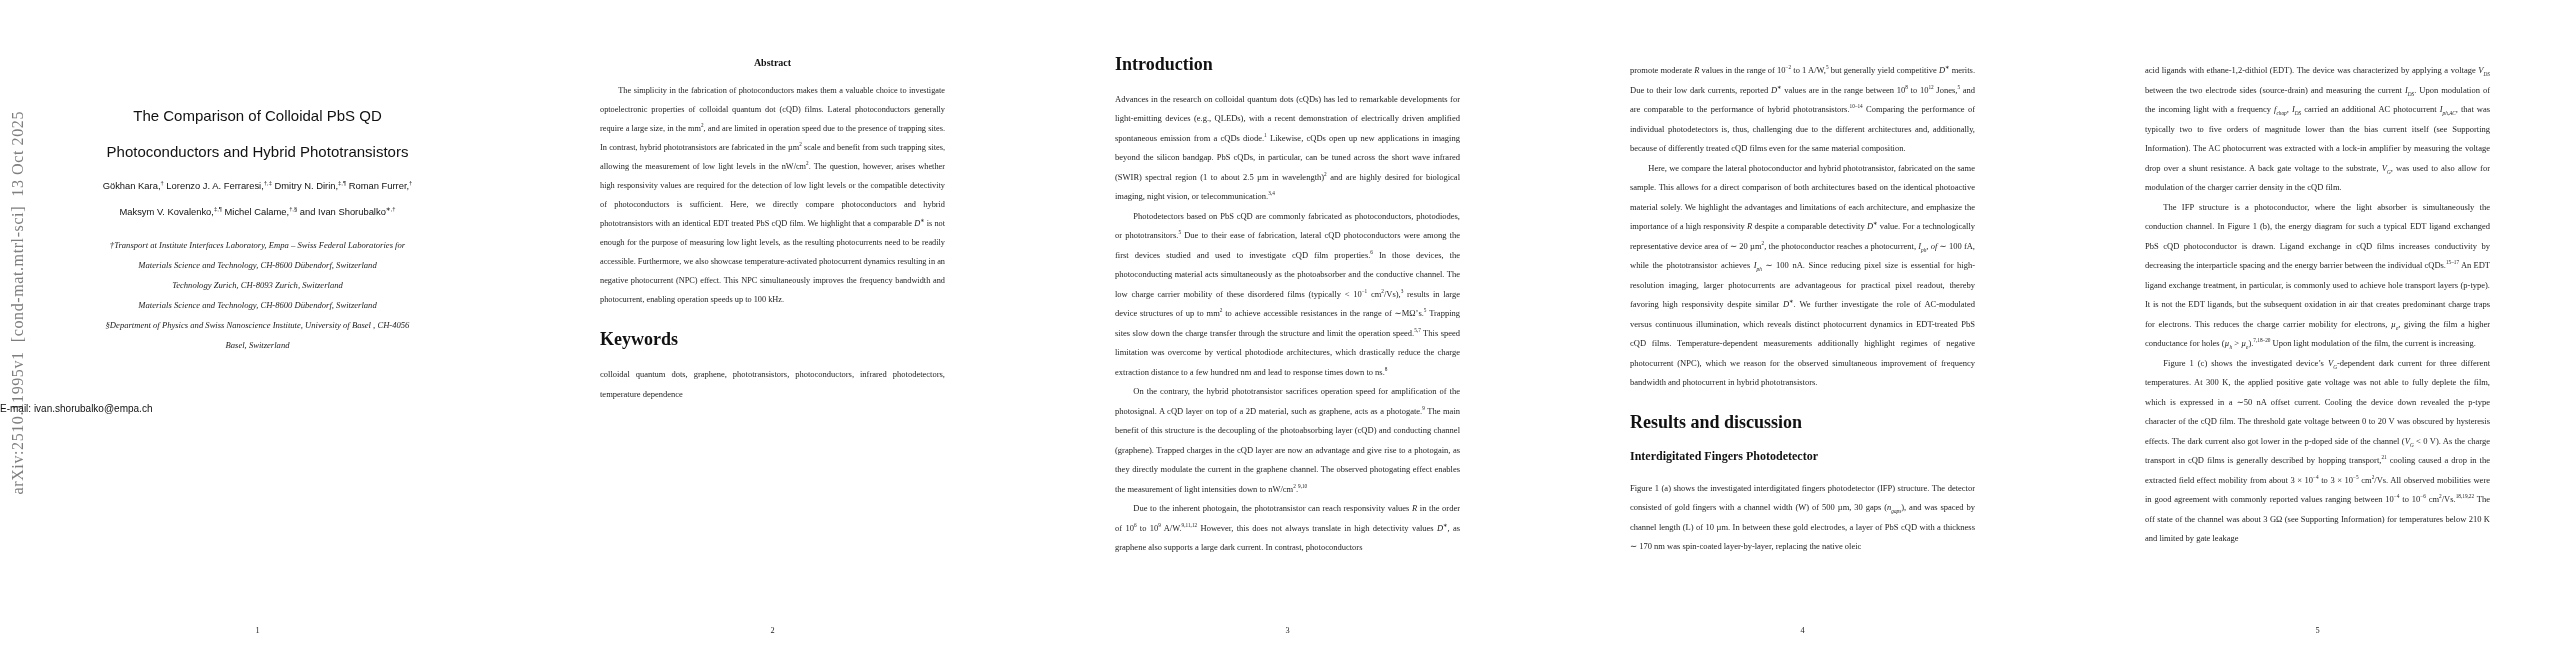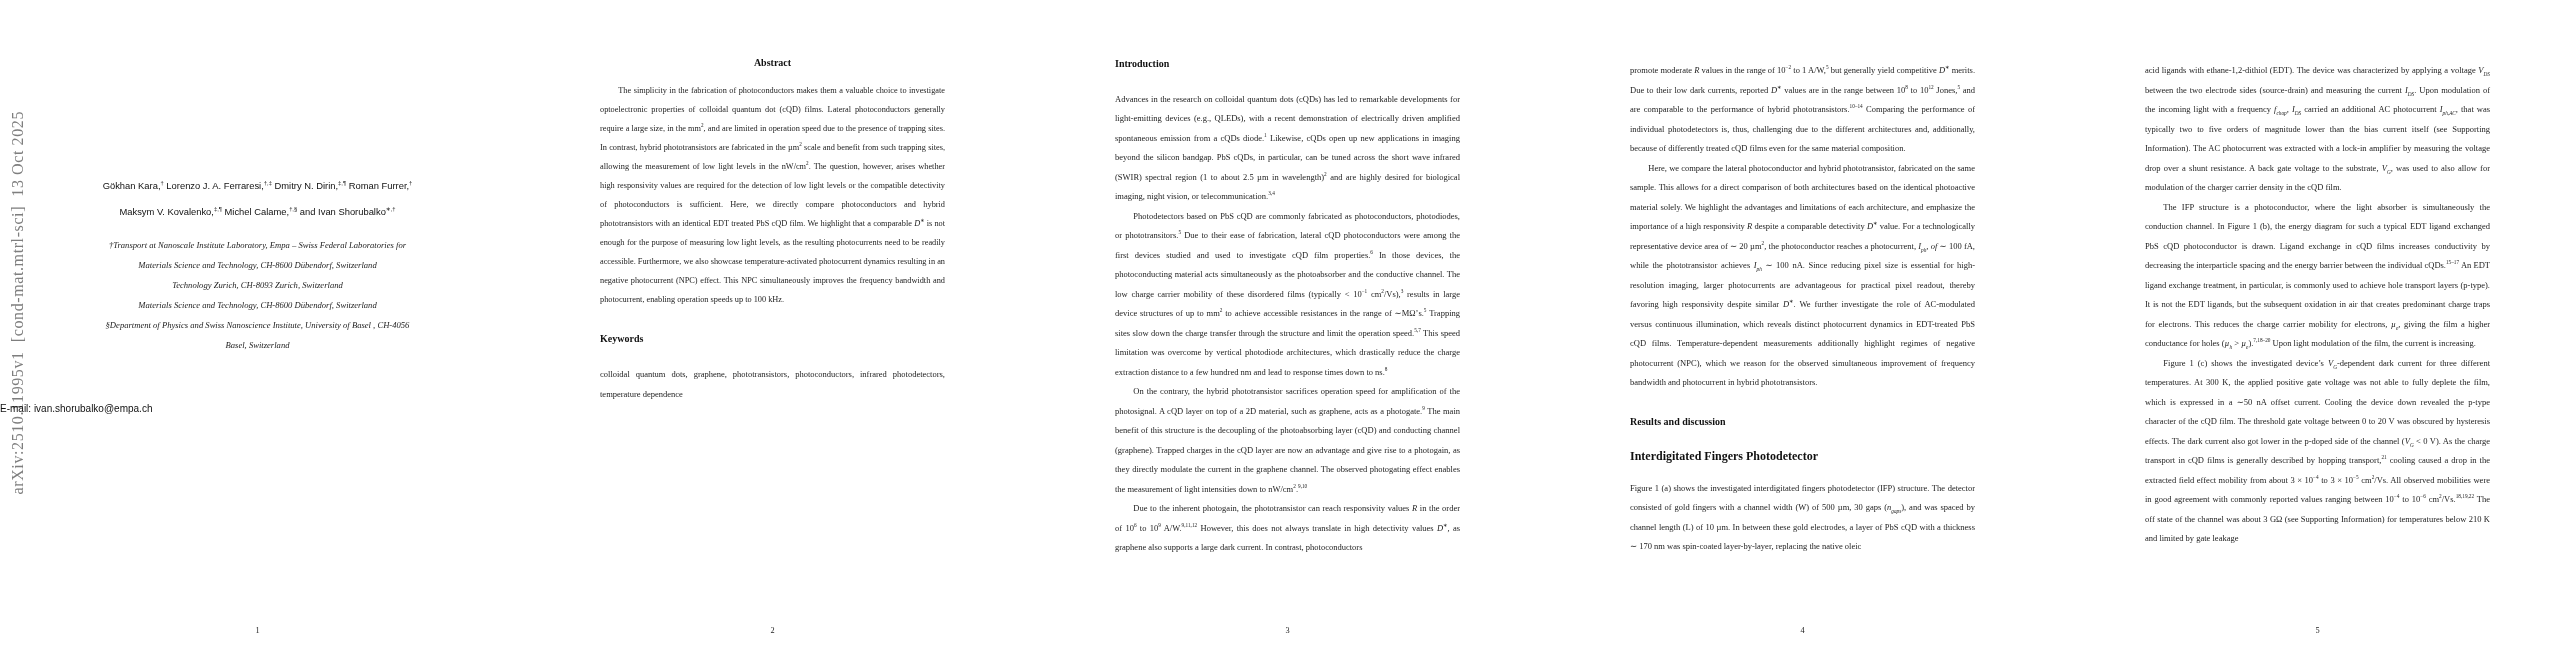--- a/index.html
+++ b/index.html
@@ -77,21 +77,21 @@
     margin:0 0 12.2px 0;
     font-family:"Liberation Serif", serif;
     font-size:10px; line-height:12.2px;
     font-weight:bold; text-align:center;
     color:#111;
   }
   .abstract-text { font-size:8.3px; line-height:19px; }
   .section-heading {
     margin:0 0 18px 0;
     font-family:"Liberation Serif", serif;
-    font-size:10px; line-height:14.5px;
+    font-size:18px; line-height:14.5px;
     font-weight:bold; text-align:left;
     color:#111;
   }
   .keywords-heading { margin:23px 0 16.7px 0; }
   .results-heading { margin:22px 0 21px 0; }
   .subsection-heading {
     margin:0 0 16.7px 0;
     font-family:"Liberation Serif", serif;
     font-size:12px; line-height:12.2px;
     font-weight:bold;
@@ -107,26 +107,30 @@
   sup { font-size:0.62em; line-height:0; }
   sub { font-size:0.62em; line-height:0; }
 </style>
 </head>
 <body>
 
 <div id="app">
 
   <section class="sheet">
     <div class="watermark">arXiv:2510.11995v1  [cond-mat.mtrl-sci]  13 Oct 2025</div>
+    <h1 class="title">
+      <span class="tline">The Comparison of Colloidal PbS QD</span>
+      <span class="tline">Photoconductors and Hybrid Phototransistors</span>
+    </h1>
     <div class="authors">
       <div>Gökhan Kara,<sup>†</sup> Lorenzo J. A. Ferraresi,<sup>†,‡</sup> Dmitry N. Dirin,<sup>‡,¶</sup> Roman Furrer,<sup>†</sup></div>
       <div>Maksym V. Kovalenko,<sup>‡,¶</sup> Michel Calame,<sup>†,§</sup> and Ivan Shorubalko<sup>∗,†</sup></div>
     </div>
     <div class="affils">
-      <div>†Transport at Nanoscale Institute Laboratory, Empa – Swiss Federal Laboratories for</div>
+      <div>†Transport at Institute Interfaces Laboratory, Empa – Swiss Federal Laboratories for</div>
       <div>Materials Science and Technology, CH-8600 Dübendorf, Switzerland</div>
       <div>Technology Zurich, CH-8093 Zurich, Switzerland</div>
       <div>Materials Science and Technology, CH-8600 Dübendorf, Switzerland</div>
       <div>§Department of Physics and Swiss Nanoscience Institute, University of Basel , CH-4056</div>
       <div>Basel, Switzerland</div>
     </div>
     <div class="email">E-mail: ivan.shorubalko@empa.ch</div>
     <div class="pagenum">1</div>
   </section>
 

